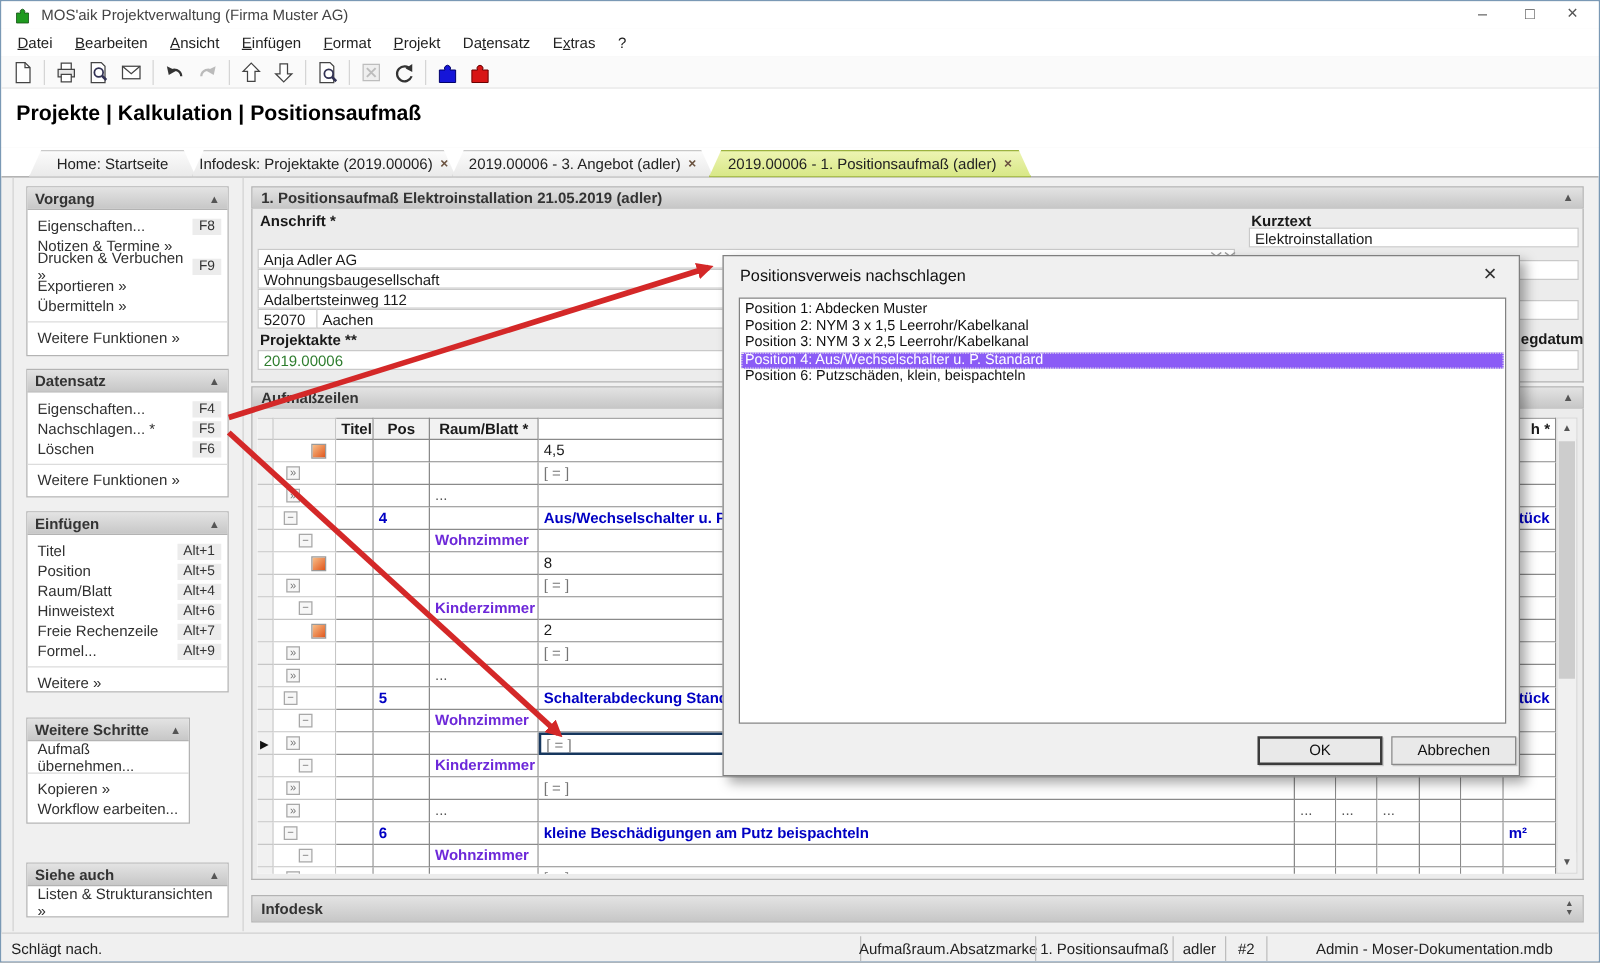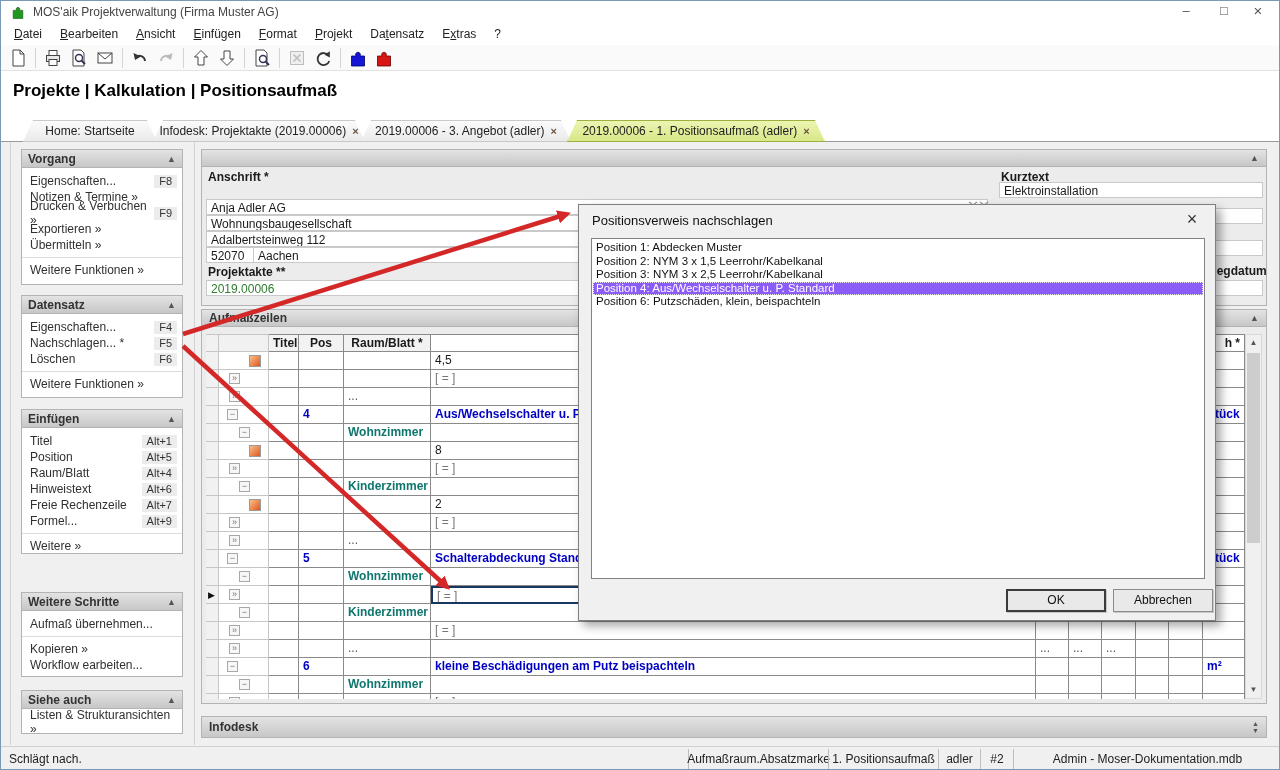--- a/index.html
+++ b/index.html
@@ -46,21 +46,21 @@
   .flabel{position:absolute;font-weight:bold;color:#1a1a1a;font-size:12px;}
   .ffield{position:absolute;background:#fff;border:1px solid #c9c9c9;padding:1px 4px;font-size:12px;color:#1a1a1a;overflow:hidden;white-space:nowrap;}
   
   #grid{position:absolute;left:205px;top:333px;width:1039px;height:365px;background:#fff;overflow:hidden;z-index:5;}
   .gc{position:absolute;border-right:1px solid #8a8a8a;border-bottom:1px solid #8a8a8a;padding:1px 4px;
       font-size:12px;white-space:nowrap;overflow:hidden;background:#fff;}
   .gc.hdr{font-weight:bold;text-align:center;background:#f2f2f2;border-top:1px solid #8a8a8a;}
   .gc.lite{border-color:#c6c6c6;background:#f1f1f1;}
   .gc.treecell{border-color:#c6c6c6;background:#fff;}
   .gc.blue{color:#0000c3;font-weight:bold;}
-  .gc.red{color:#0f766e;font-weight:bold;}
+  .gc.red{color:#6d28d9;font-weight:bold;}
   .gc.gray{color:#767676;}
   .gc.dots{color:#555;}
   .gc.selcell{border:2px solid #17375e;z-index:3;}
   .tglyph{position:absolute;width:11px;height:11px;border:1px solid #a8a8a8;background:#f7f7f7;
           font-size:9px;line-height:9px;text-align:center;color:#777;}
   .tnode{position:absolute;width:12px;height:12px;border:1px solid #9a9a9a;background:linear-gradient(135deg,#f9c08a,#e0561c);}
   .rowmark{position:absolute;font-size:9px;color:#111;}
   
   .sbar{position:absolute;background:#f0f0f0;border:1px solid #d9d9d9;z-index:6;}
   .sbtn{position:absolute;left:0;width:100%;height:16px;background:#f0f0f0;color:#555;font-size:8px;text-align:center;line-height:16px;}
@@ -307,21 +307,21 @@
           <div class="sb-item">
             <span>Formel...</span>
             <span class="chip">Alt+9</span>
           </div>
           <div class="sb-sep"></div>
           <div class="sb-item">
             <span>Weitere »</span>
           </div>
         </div>
       </div>
-      <div class="panel" style="left: 20px; width: 162px; top: 591px; height: 85px;">
+      <div class="panel" style="left: 20px; width: 131px; top: 573px; height: 85px;">
         <div class="panel-h">
           <span>Weitere Schritte</span>
           <span class="caret">▲</span>
         </div>
         <div class="sb-body">
           <div class="sb-item">
             <span>Aufmaß übernehmen...</span>
           </div>
           <div class="sb-sep"></div>
           <div class="sb-item">
@@ -339,20 +339,21 @@
         </div>
         <div class="sb-body">
           <div class="sb-item">
             <span>Listen &amp; Strukturansichten »</span>
           </div>
         </div>
       </div>
     </div>
 
   <div class="mpanel-h" style="left:200px;top:148px;width:1066px;">
+    <span>1. Positionsaufmaß Elektroinstallation 21.05.2019 (adler)</span>
     <span class="caret">▲</span>
   </div>
   <div style="position:absolute;left:200px;top:166px;width:1066px;height:139px;background:#ececec;border:1px solid #b3b3b3;border-top:none;"></div>
 
   <div class="flabel" style="left:207px;top:169px;">Anschrift *</div>
   <div class="ffield" style="left:205px;top:198px;width:782px;height:16px;">Anja Adler AG</div>
   <div class="ffield" style="left:205px;top:214px;width:782px;height:16px;">Wohnungsbaugesellschaft</div>
   <div class="ffield" style="left:205px;top:230px;width:782px;height:16px;">Adalbertsteinweg 112</div>
   <div class="ffield" style="left:205px;top:246px;width:61px;height:16px;">52070</div>
   <div class="ffield" style="left:252px;top:246px;width:735px;height:16px;">Aachen</div>

